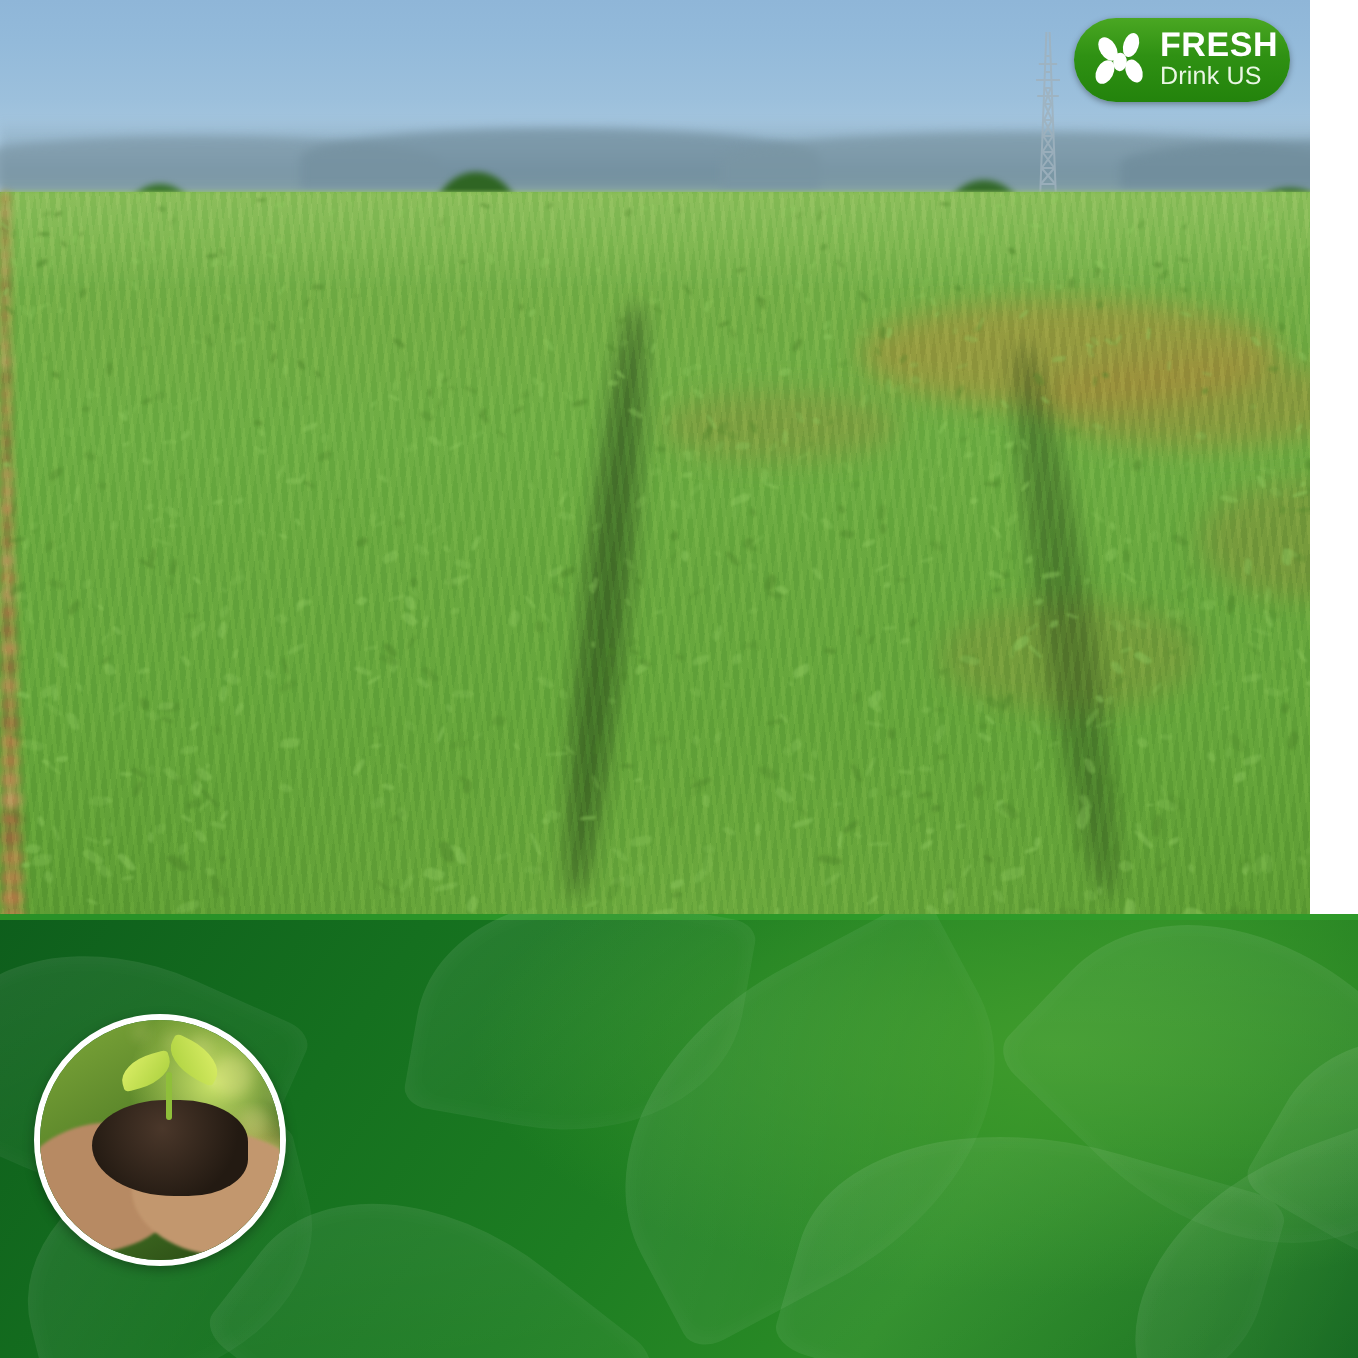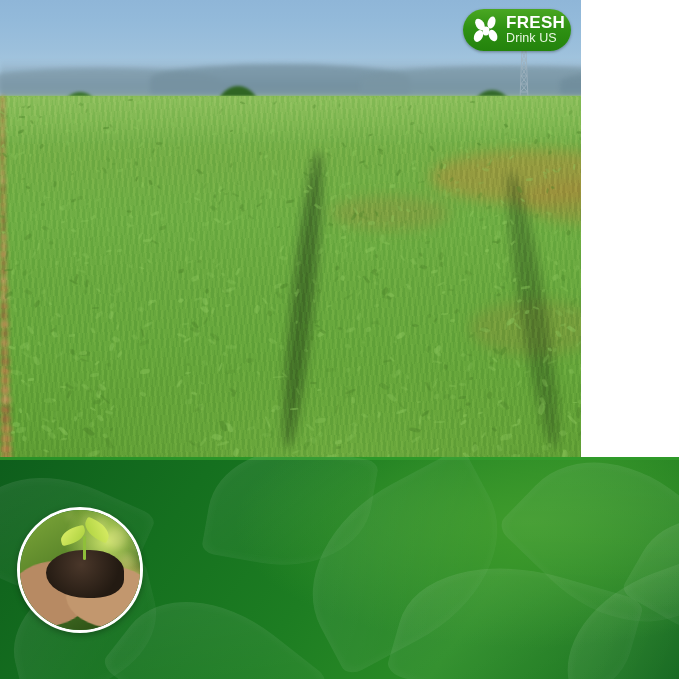--- a/index.html
+++ b/index.html
@@ -2,21 +2,21 @@
 <html><head>
 <meta charset="utf-8">
 <style>
   html,body{margin:0;padding:0;background:#fff;}
   body{width:679px;height:679px;overflow:hidden;
        font-family:"Liberation Sans","DejaVu Sans",sans-serif;}
 
   #stage{position:relative;width:679px;height:679px;overflow:hidden;}
 
   
-  #photo{position:absolute;left:0;top:0;width:581px;height:457px;overflow:hidden;
+  #photo{position:absolute;left:0;top:0;width:655px;height:457px;overflow:hidden;
          background:#fca5a5;}
 
   
   .sky{position:absolute;left:0;top:0;width:679px;height:96px;
        background:linear-gradient(#8fb6d8 0%,#93bada 22%,#9cc0dc 52%,#aac9df 78%,#b9d2e2 100%);}
   
   .hills{position:absolute;left:0;top:60px;width:679px;height:42px;
          background:linear-gradient(180deg,rgba(150,175,190,0) 0%,rgba(120,150,168,.55) 38%,
                     rgba(100,132,150,.75) 60%,rgba(108,140,120,.6) 85%,rgba(110,150,110,0) 100%);
          filter:blur(2px);}

